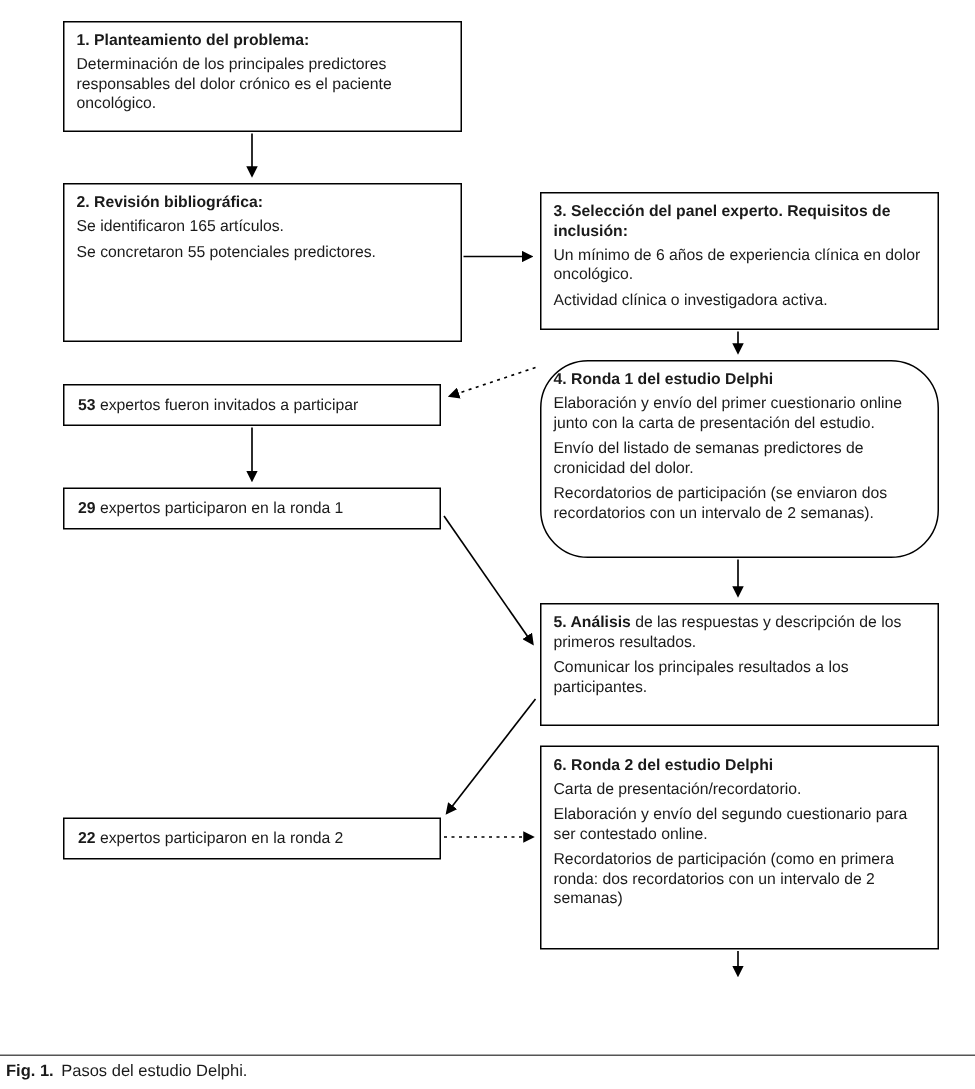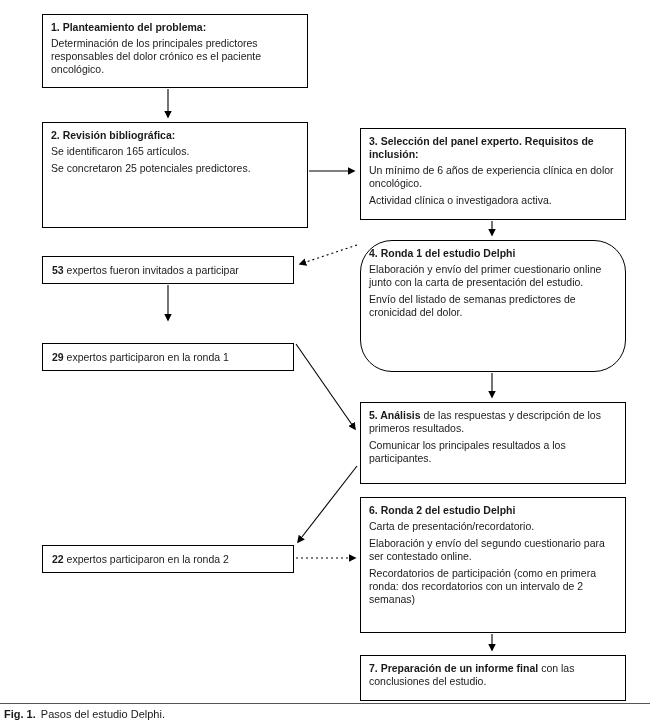--- a/index.html
+++ b/index.html
@@ -26,21 +26,21 @@
     padding:6px 9px; font-size:10.5px; line-height:14px; height:28px;
     white-space:nowrap;
   }
 
   
   #box-problema      { left:42px;  top:14px;  width:266px; min-height:74px; }
   #box-revision      { left:42px;  top:122px; width:266px; min-height:106px; }
   #box-seleccion     { left:360px; top:128px; width:266px; min-height:92px; }
   #box-invitados     { left:42px;  top:256px; width:252px; }
   #box-ronda1        { left:360px; top:240px; width:266px; min-height:132px;border-radius:32px; }
-  #box-participaron1 { left:42px;  top:325px; width:252px;margin-top:18px; }
+  #box-participaron1 { left:42px;  top:325px; width:252px; }
   #box-analisis      { left:360px; top:402px; width:266px; min-height:82px; }
   #box-participaron2 { left:42px;  top:545px; width:252px; }
   #box-ronda2        { left:360px; top:497px; width:266px; min-height:136px; }
   #box-informe       { left:360px; top:655px; width:266px; min-height:46px; }
 
   svg.arrows { position:absolute; left:0; top:0; width:650px; height:726px; pointer-events:none; }
   svg.arrows line { stroke:#000; stroke-width:1.1; }
   svg.arrows line.dotted { stroke-dasharray:2 3; }
 
   .caption {
@@ -74,37 +74,38 @@
   </svg>
 
   <div class="box" id="box-problema">
     <div class="title">1. Planteamiento del problema:</div>
     <p>Determinación de los principales predictores responsables del dolor crónico es el paciente oncológico.</p>
   </div>
 
   <div class="box" id="box-revision">
     <div class="title">2. Revisión bibliográfica:</div>
     <p>Se identificaron 165 artículos.</p>
-    <p>Se concretaron 25 potenciales predictores.</p>
+    <p>Se concretaron 55 potenciales predictores.</p>
   </div>
 
   <div class="box" id="box-seleccion">
     <div class="title">3. Selección del panel experto. Requisitos de inclusión:</div>
     <p>Un mínimo de 6 años de experiencia clínica en dolor oncológico.</p>
     <p>Actividad clínica o investigadora activa.</p>
   </div>
 
   <div class="small-box" id="box-invitados">
     <span class="b">53</span><span> expertos fueron invitados a participar</span>
   </div>
 
   <div class="box" id="box-ronda1">
     <div class="title">4. Ronda 1 del estudio Delphi</div>
     <p><span>Elaboración y envío del primer cuestionario </span><span class="it">online</span><span> junto con la carta de presentación del estudio.</span></p>
     <p>Envío del listado de semanas predictores de cronicidad del dolor.</p>
+    <p>Recordatorios de participación (se enviaron dos recordatorios con un intervalo de 2 semanas).</p>
   </div>
 
   <div class="small-box" id="box-participaron1">
     <span class="b">29</span><span> expertos participaron en la ronda 1</span>
   </div>
 
   <div class="box" id="box-analisis">
     <p><span class="b">5. Análisis</span><span> de las respuestas y descripción de los primeros resultados.</span></p>
     <p>Comunicar los principales resultados a los participantes.</p>
   </div>
@@ -113,21 +114,18 @@
     <span class="b">22</span><span> expertos participaron en la ronda 2</span>
   </div>
 
   <div class="box" id="box-ronda2">
     <div class="title">6. Ronda 2 del estudio Delphi</div>
     <p>Carta de presentación/recordatorio.</p>
     <p><span>Elaboración y envío del segundo cuestionario para ser contestado </span><span class="it">online</span><span>.</span></p>
     <p>Recordatorios de participación (como en primera ronda: dos recordatorios con un intervalo de 2 semanas)</p>
   </div>
 
-  <div class="box" id="box-informe">
-    <p><span class="b">7. Preparación de un informe final</span><span> con las conclusiones del estudio.</span></p>
-  </div>
 
   <div class="caption">
     <span class="b">Fig. 1.</span><span> Pasos del estudio Delphi.</span>
   </div>
 
 </div>
 
 </body></html>

